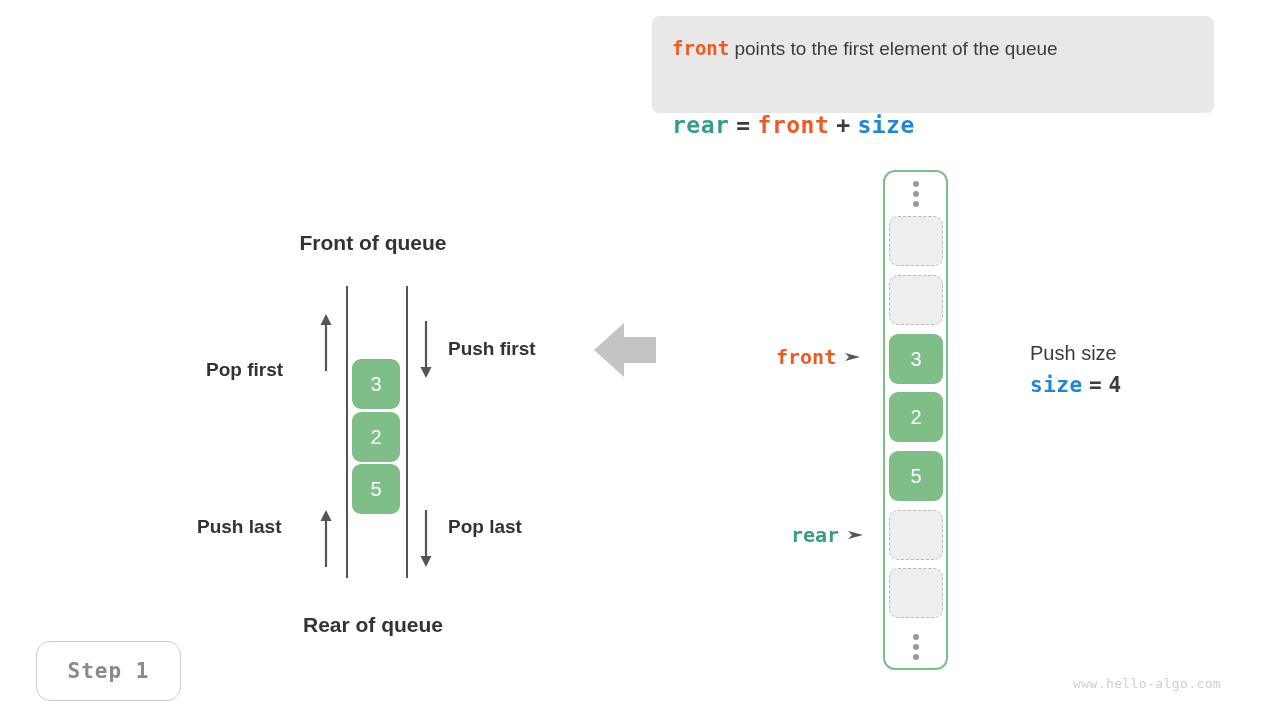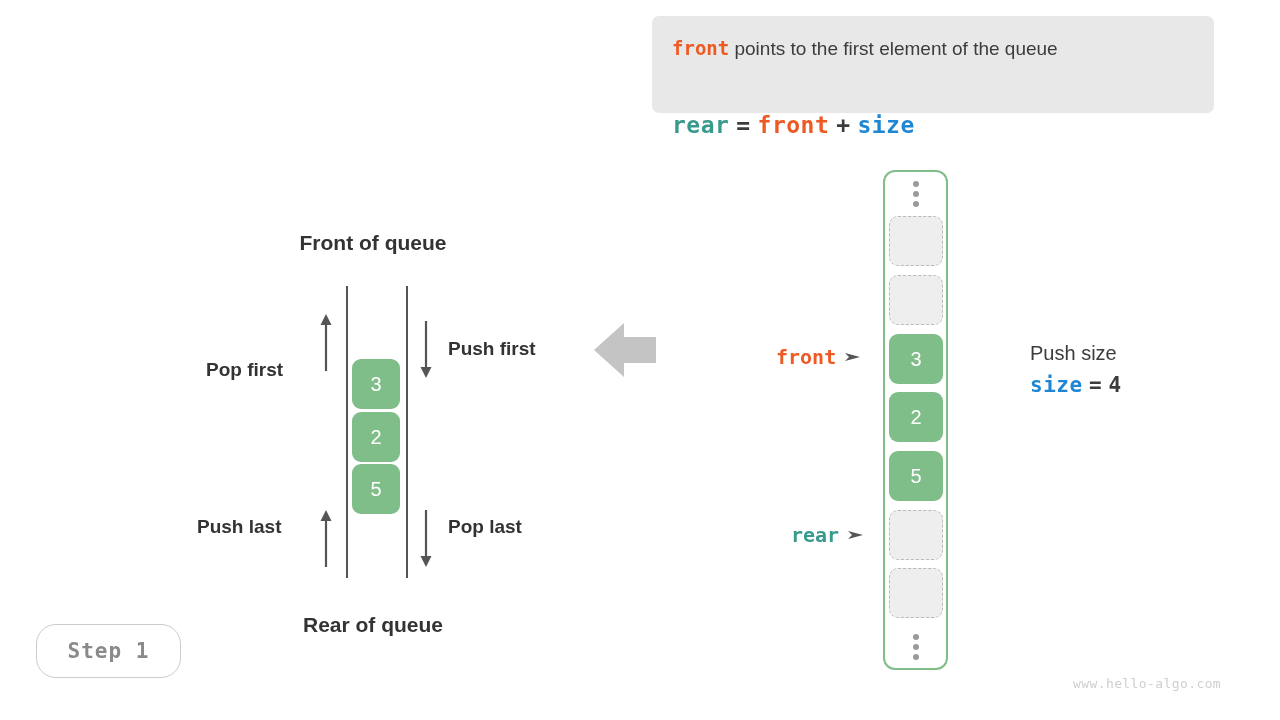--- a/index.html
+++ b/index.html
@@ -93,22 +93,22 @@
   }
   #front-pointer{left:776px;top:345px;}
   #rear-pointer{left:791px;top:523px;}
 
   #queue-size-block{left:1030px;top:338px;white-space:nowrap;}
   #queue-size-title{font-size:20px;color:#3c3c3c;line-height:30px;}
   #queue-size-value{font-size:21px;line-height:34px;color:#3c3c3c;letter-spacing:.5px;}
 
   
   #step-badge{
-    left:36px;top:624px;width:145px;height:54px;
-    border:1.4px solid #cccccc;border-radius:20px;box-sizing:border-box;
+    left:36px;top:641px;width:145px;height:60px;
+    border:1.4px solid #cccccc;border-radius:14px;box-sizing:border-box;
     display:flex;align-items:center;justify-content:center;
     font-family:"DejaVu Sans Mono","Liberation Mono",monospace;
     font-size:21px;font-weight:bold;color:#8a8a8a;letter-spacing:1px;
   }
   #watermark{
     left:1073px;top:676px;font-family:"DejaVu Sans Mono","Liberation Mono",monospace;
     font-size:13px;color:#cfcfcf;letter-spacing:.4px;
   }
 </style>
 </head>

